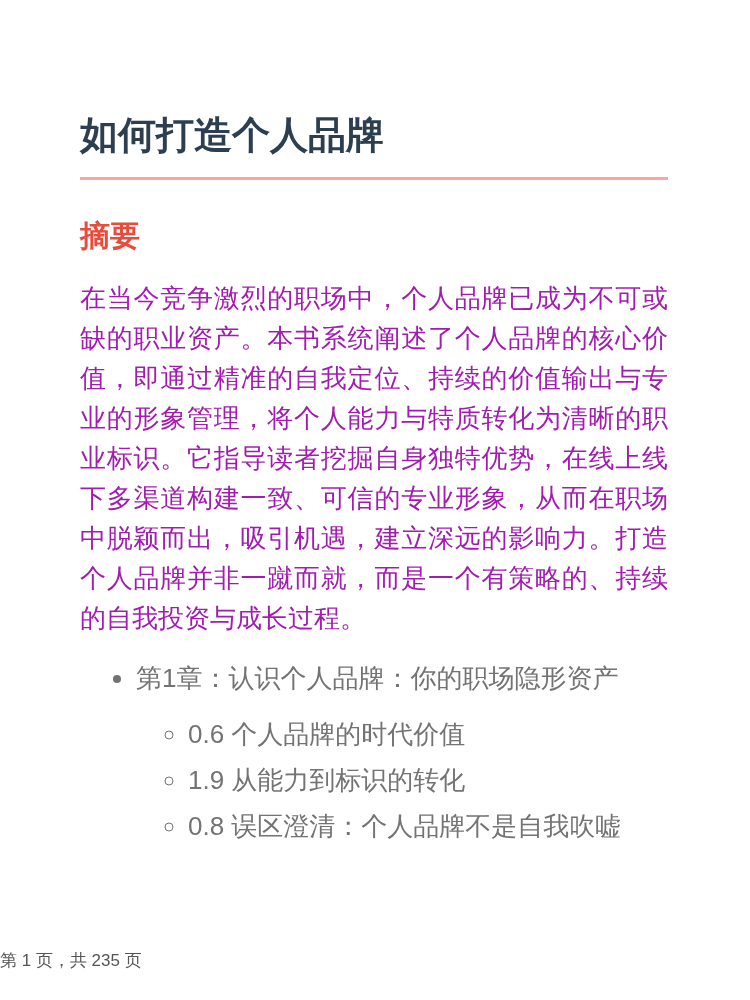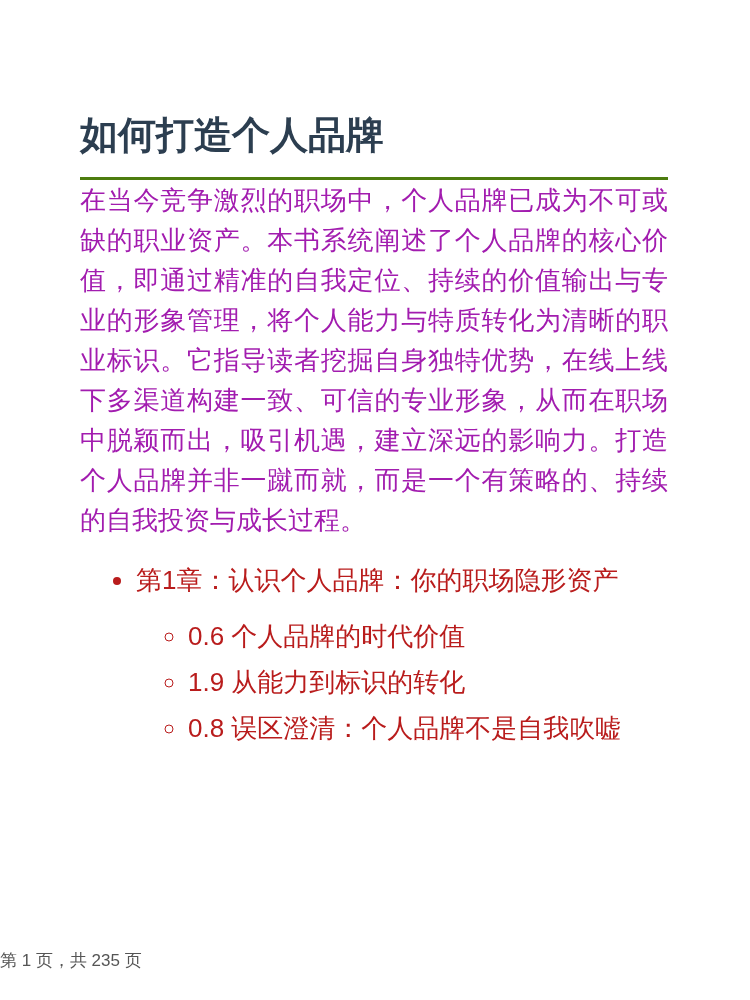--- a/index.html
+++ b/index.html
@@ -21,21 +21,21 @@
     padding: 112px 82px 0 80px;
     background: #ffffff;
   }
   .doc-title {
     margin: 0;
     font-size: 38px;
     line-height: 1.25;
     font-weight: bold;
     color: #2c3e50;
     padding-bottom: 17px;
-    border-bottom: 3px solid #4d7c0f;
+    border-bottom: 3px solid #fca5a5;
   }
   .section-heading {
     margin: 38px 0 24px 0;
     font-size: 30px;
     line-height: 1.2;
     font-weight: bold;
     color: #e74c3c;
   }
   .abstract-text {
     margin: 0;
@@ -43,21 +43,21 @@
     line-height: 40px;
     color: #a21caf;
     text-align: justify;
     word-break: break-all;
   }
   .toc-l1 {
     margin: 20px 0 0 0;
     padding-left: 56px;
     list-style-type: disc;
     font-size: 26px;
-    color: #b91c1c;
+    color: #737373;
   }
   .toc-l1 > li {
     line-height: 40px;
   }
   .toc-l2 {
     margin: 16px 0 0 0;
     padding-left: 52px;
     list-style-type: circle;
   }
   .toc-l2 > li {
@@ -75,20 +75,21 @@
   }
 </style>
 </head>
 <body>
 
 <div class="page">
 
   <h1 class="doc-title">如何打造个人品牌</h1>
 
   <section>
+    <h2 class="section-heading">摘要</h2>
     <p class="abstract-text">在当今竞争激烈的职场中，个人品牌已成为不可或缺的职业资产。本书系统阐述了个人品牌的核心价值，即通过精准的自我定位、持续的价值输出与专业的形象管理，将个人能力与特质转化为清晰的职业标识。它指导读者挖掘自身独特优势，在线上线下多渠道构建一致、可信的专业形象，从而在职场中脱颖而出，吸引机遇，建立深远的影响力。打造个人品牌并非一蹴而就，而是一个有策略的、持续的自我投资与成长过程。</p>
   </section>
 
   <section>
 
     <ul class="toc-l1">
       <li>
         <span>第1章：认识个人品牌：你的职场隐形资产</span>
         <ul class="toc-l2">
           <li>

